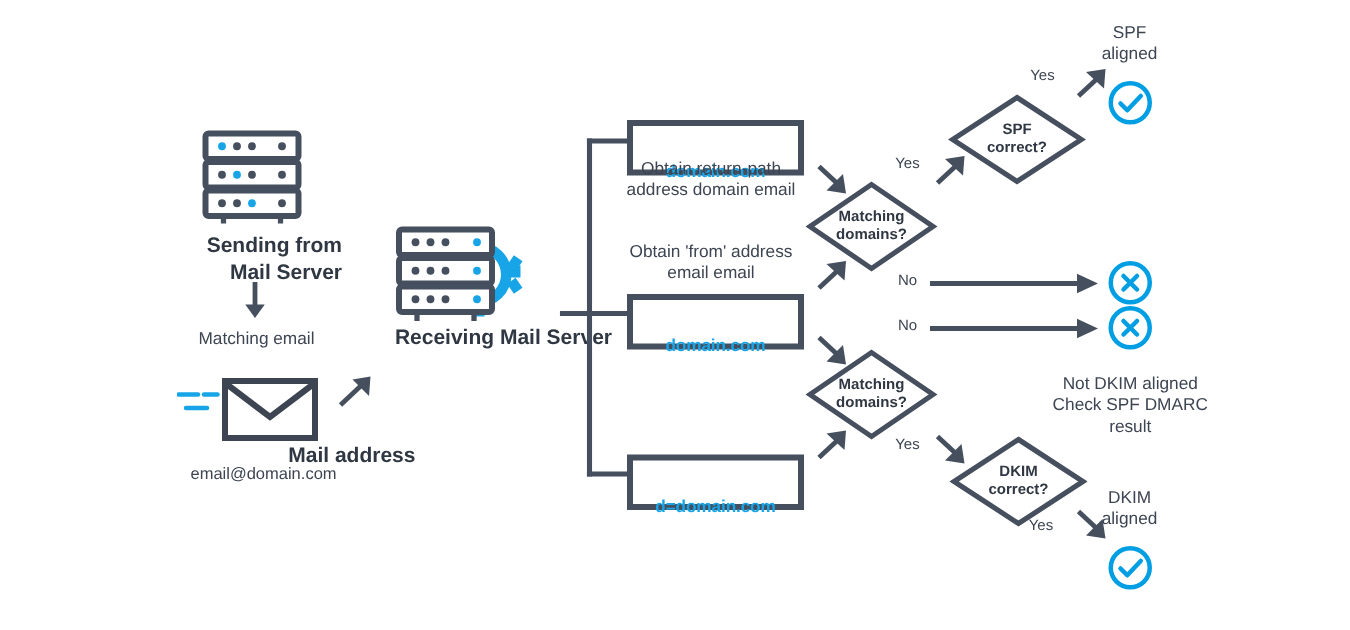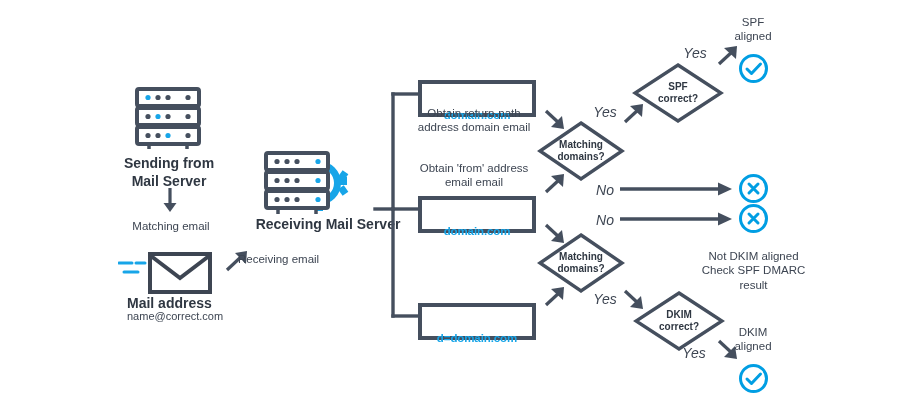--- a/index.html
+++ b/index.html
@@ -30,29 +30,29 @@
   .t-left { text-align: left; }
 
   .label-caption {
     font-size: 11.5px;
     color: #3d4552;
   }
   .label-title {
     font-size: 14px;
     font-weight: bold;
     color: #2f3742;
+    text-align: right;
   }
   .label-sub {
     font-size: 11px;
     color: #3d4552;
   }
   .label-branch {
-    font-size: 14px;
-    color: #3d4552;
-    font-style: italic;
+    font-size: 10px;
+    color: #3d4552;
   }
   .label-result {
     font-size: 11.5px;
     color: #3d4552;
   }
 
   
   .domain-box {
     position: absolute;
     border: 4px solid #454f5e;
@@ -147,30 +147,29 @@
         <line x1="1" y1="15" x2="14" y2="15"></line>
         <line x1="18" y1="15" x2="27" y2="15"></line>
         <line x1="6" y1="24" x2="20" y2="24"></line>
       </g>
       <rect x="32" y="6" width="60" height="38" fill="#ffffff" stroke="#3d4552" stroke-width="4"></rect>
       <path d="M33 8 L62 30 L91 8" fill="none" stroke="#3d4552" stroke-width="4"></path>
     </svg>
   </div>
 
   <div class="txt label-title t-left" style="left:127px; top:295px; width:150px;">Mail address</div>
-  <div class="txt label-sub t-left" style="left:127px; top:310px; width:150px;">name@correct.com</div>
+  <div class="txt label-sub t-left" style="left:127px; top:310px; width:150px;">email@domain.com</div>
 
   <div class="conn" style="left:225px; top:248px;">
     <svg width="26" height="26">
       <line x1="2" y1="22" x2="19" y2="6" stroke="#454f5e" stroke-width="3.2"></line>
       <path d="M22 3 L21 16 L10 5 Z" fill="#454f5e"></path>
     </svg>
   </div>
 
-  <div class="txt label-caption t-left" style="left:238px; top:252px; width:110px;">Receiving email</div>
 
   <div class="abs" style="left:263px; top:150px;">
     <svg width="88" height="70" viewBox="0 0 88 70">
 
       <g transform="translate(56,33)">
         <path d="M0,-22 A22,22 0 0 1 0,22 L0,15 A15,15 0 0 0 0,-15 Z" fill="#17a5e8"></path>
         <g fill="#17a5e8">
           <rect x="-3" y="-28" width="7" height="8"></rect>
           <rect x="12" y="-24" width="7" height="8" transform="rotate(35)"></rect>
           <rect x="20" y="-6" width="8" height="8" transform="rotate(0)"></rect>

